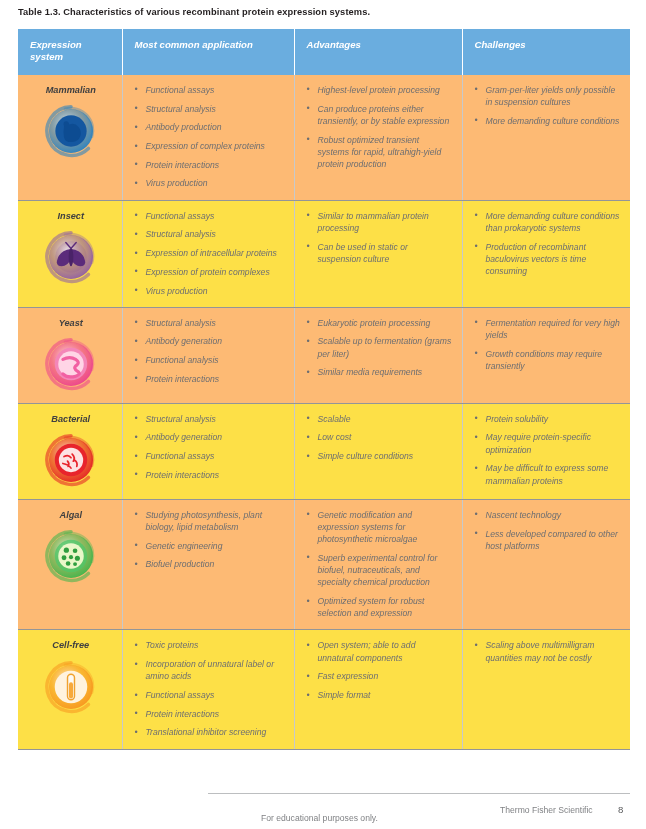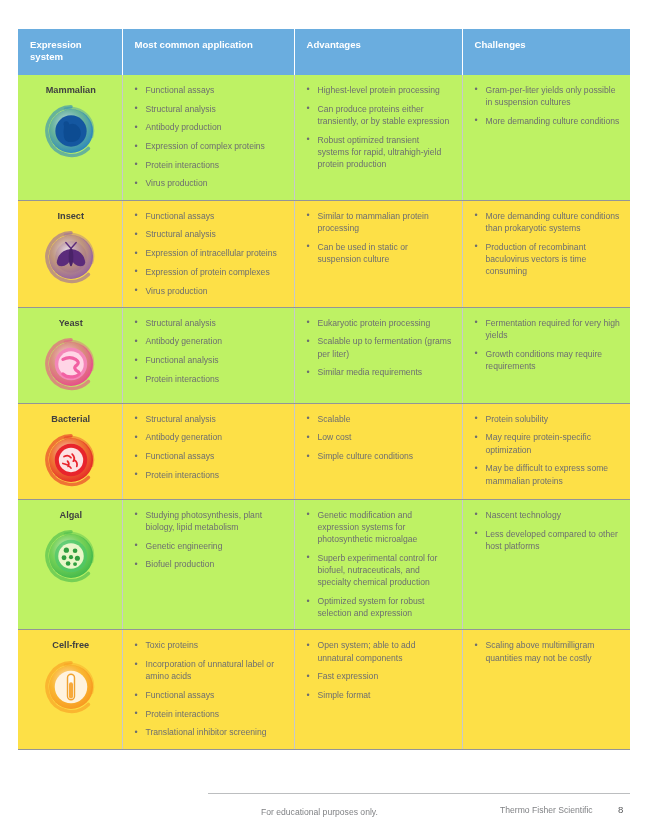--- a/index.html
+++ b/index.html
@@ -21,20 +21,21 @@
     width: 610px;
     font-size: 9.3px;
     font-weight: bold;
     color: #231f20;
     letter-spacing: 0.01em;
   }
   .table-wrap {
     position: absolute;
     left: 18px; top: 29px;
     width: 612px;
+    font-style: italic;
   }
   table.tbl {
     border-collapse: collapse;
     width: 612px;
     table-layout: fixed;
   }
   table.tbl col.c0 { width: 104px; }
   table.tbl col.c1 { width: 172px; }
   table.tbl col.c2 { width: 168px; }
   table.tbl col.c3 { width: 168px; }
@@ -56,21 +57,21 @@
   tbody td {
     vertical-align: top;
     border-right: 1px solid #c7c9cb;
     border-bottom: 1px solid #939598;
     padding: 9px 10px 10px 12px;
     font-size: 8.6px;
     color: #58595b;
     line-height: 1.42;
   }
   tbody td:last-child { border-right: none; }
-  tbody tr.shaded td { background: #bef264; }
+  tbody tr.shaded td { background: #fdba74; }
   tbody tr.plain td { background: #fde047; }
 
   td.sys {
     text-align: center;
     padding-top: 9px;
   }
   .sys-name {
     font-size: 9.2px;
     font-weight: bold;
     color: #404041;
@@ -105,29 +106,30 @@
     width: 422px; height: 1px;
     background: #bcbec0;
   }
   .footer {
     position: absolute;
     left: 208px; top: 805px;
     width: 422px;
     font-size: 8.6px;
     color: #808285;
   }
-  .footer .f-center { position: absolute; left: 53px; top: 2px; }
+  .footer .f-center { position: absolute; left: 53px; top: 8px; }
   .footer .f-brand  { position: absolute; left: 292px; top: 0; }
   .footer .f-page   { position: absolute; left: 410px; top: -1px; font-size: 9.6px; color: #58595b; font-weight: normal;}
 </style>
 </head>
 <body>
 
 <div class="page">
 
+  <div class="caption">Table 1.3. Characteristics of various recombinant protein expression systems.</div>
 
   <div class="table-wrap">
     <table class="tbl">
       <colgroup>
           <col class="c0">
           <col class="c1">
           <col class="c2">
           <col class="c3">
         </colgroup>
       <thead>
@@ -255,21 +257,21 @@
             <td>
               <ul class="bl">
                 <li>Eukaryotic protein processing</li>
                 <li>Scalable up to fermentation (grams per liter)</li>
                 <li>Similar media requirements</li>
               </ul>
             </td>
             <td>
               <ul class="bl">
                 <li>Fermentation required for very high yields</li>
-                <li>Growth conditions may require requirements</li>
+                <li>Growth conditions may require transiently</li>
               </ul>
             </td>
           </tr>
           <tr class="plain">
             <td class="sys">
               <span class="sys-name">Bacterial</span>
               <span class="icon-holder"><svg width="58" height="58" viewBox="0 0 100 100">
                   <defs>
                     <radialGradient id="gbacterial-cell-icon" cx="42%" cy="36%" r="68%">
                       <stop offset="0%" stop-color="#ffffff" stop-opacity="0.95"></stop>

